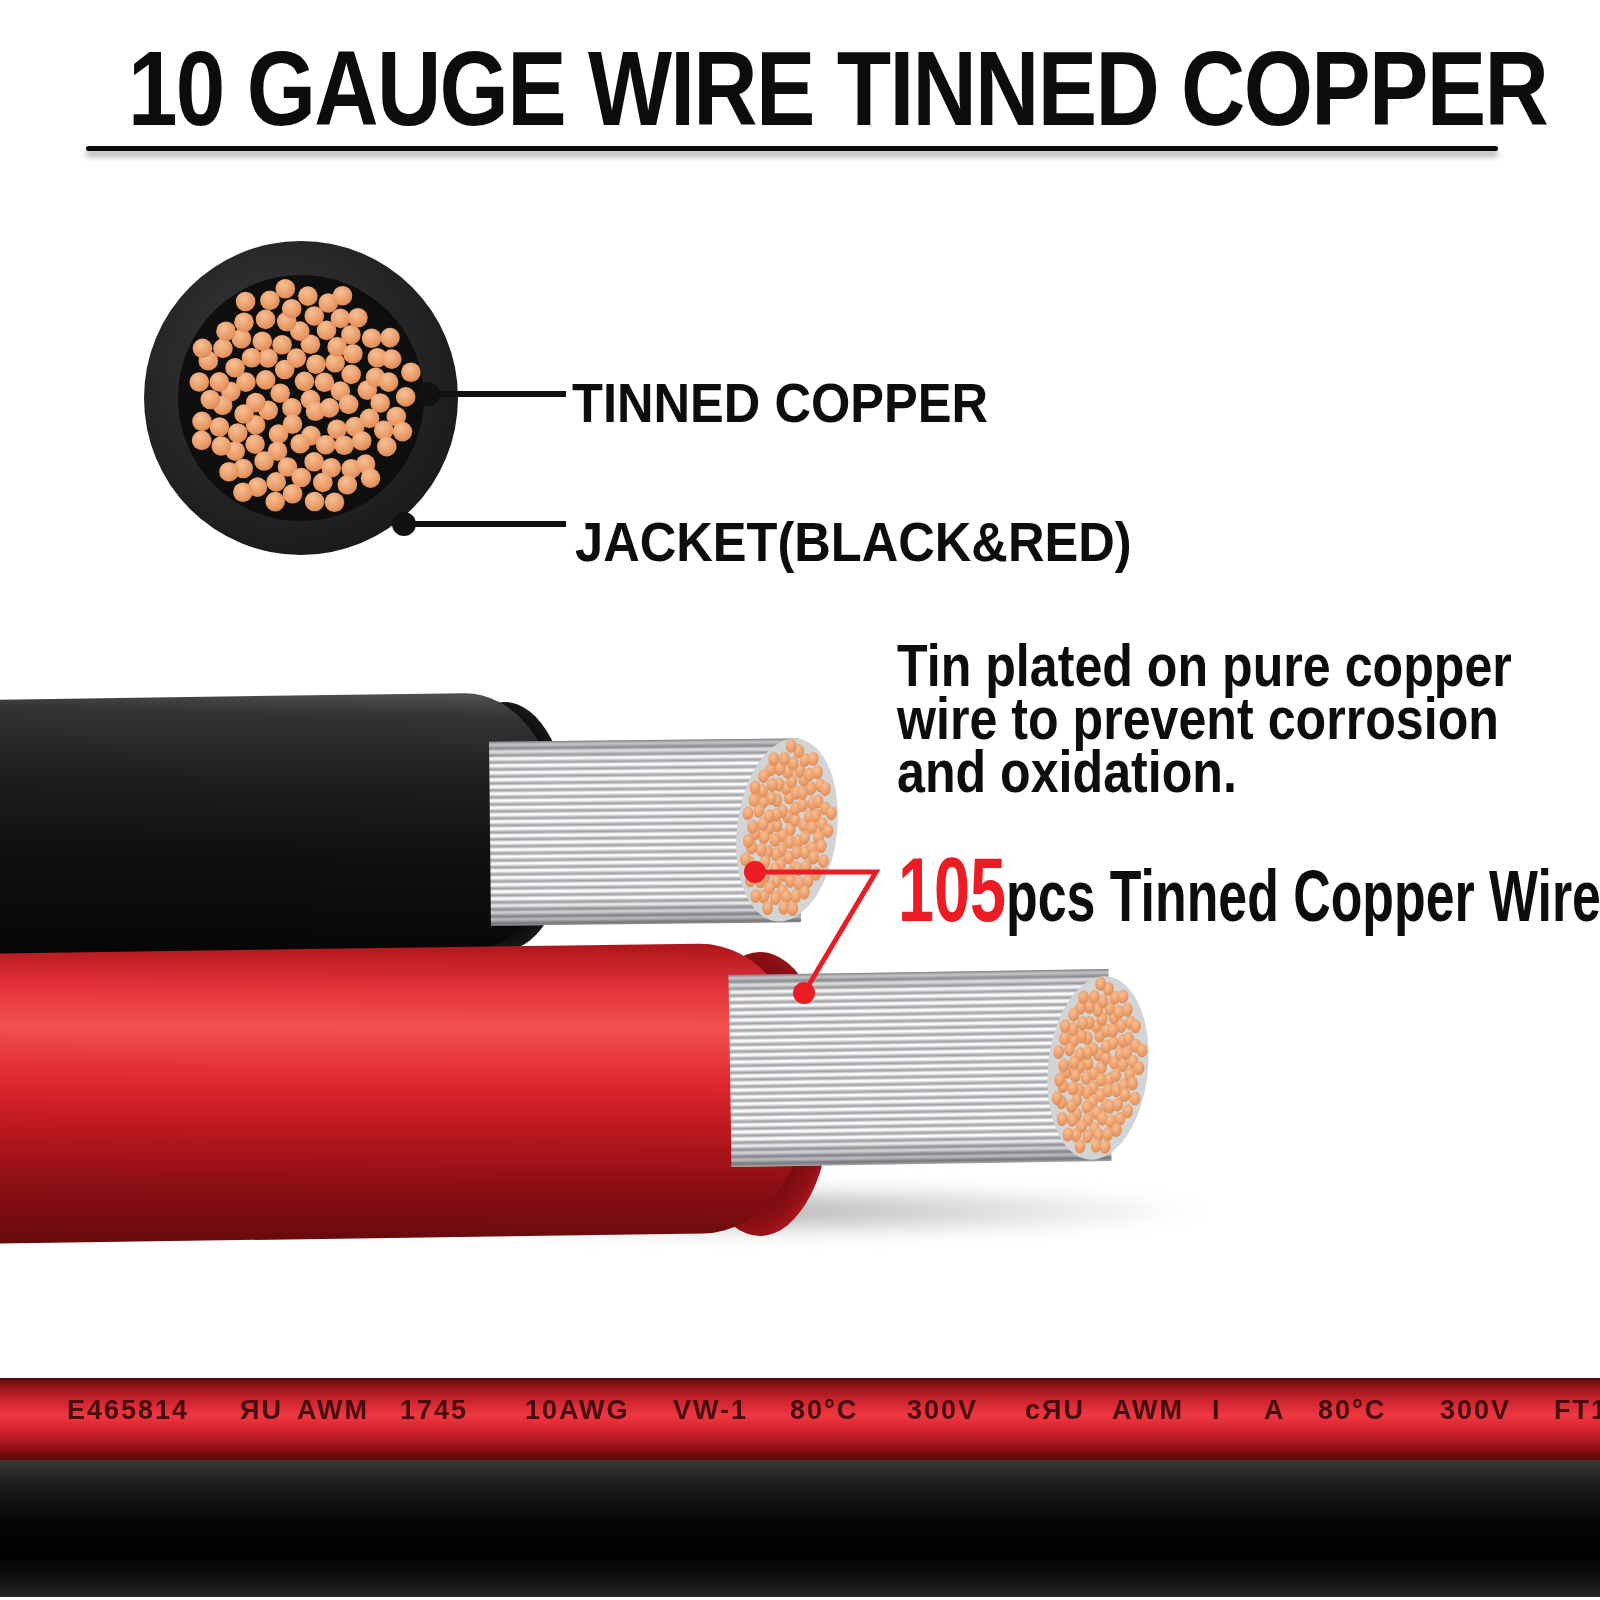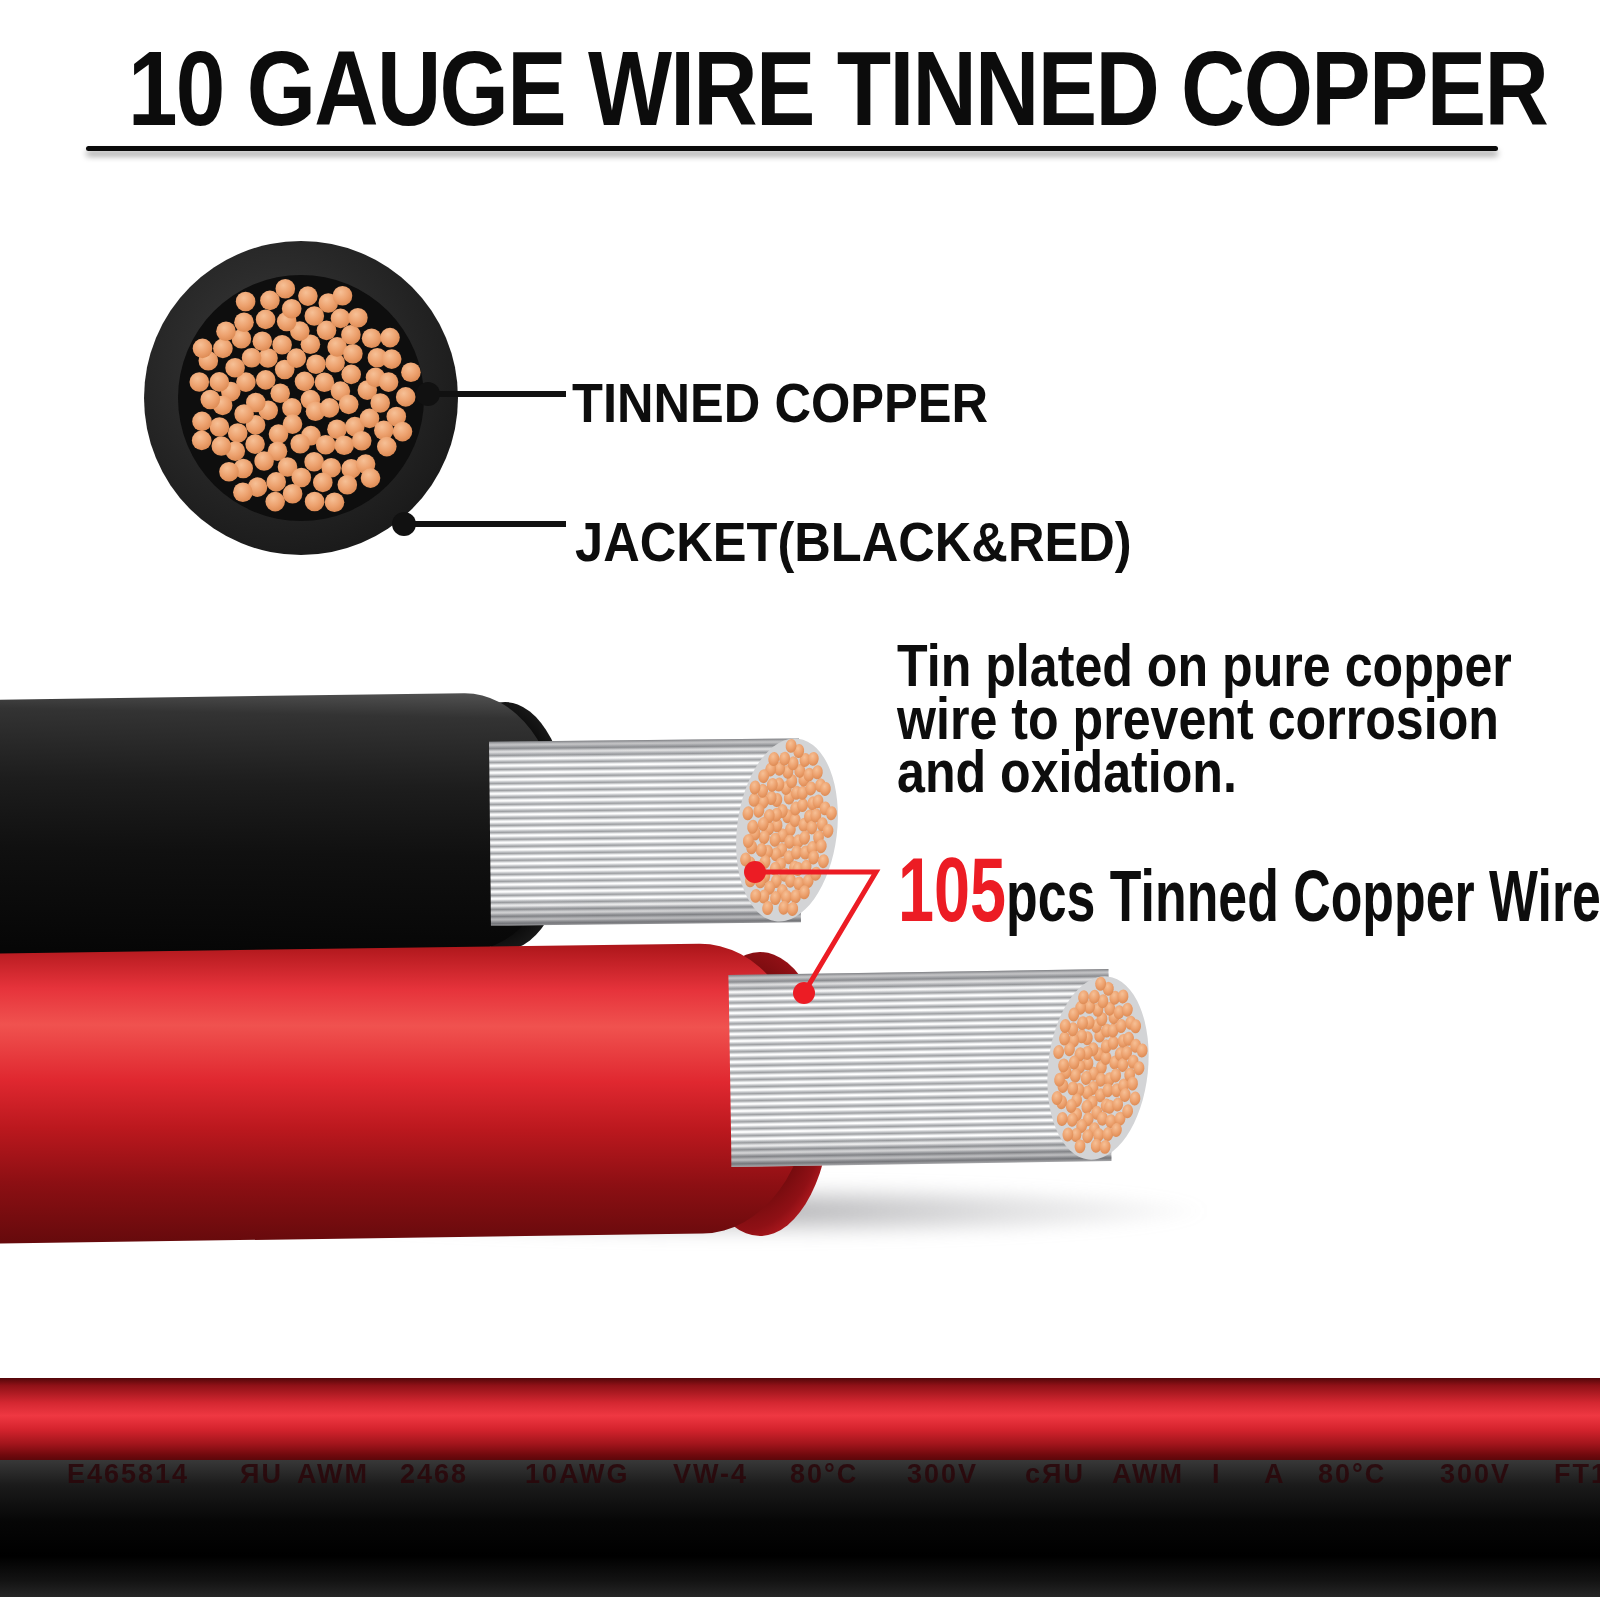--- a/index.html
+++ b/index.html
@@ -79,21 +79,21 @@
   .overlay{position:absolute;left:0;top:0;z-index:40;pointer-events:none;}
   
   .bottom-red{
     position:absolute;left:0;top:1378px;width:1600px;height:82px;
     background:linear-gradient(180deg,#53070a 0%,#8f1117 9%,#d42731 30%,#ef3842 46%,#d6242e 62%,#a3151c 80%,#70090d 94%,#5c070a 100%);
   }
   .bottom-black{
     position:absolute;left:0;top:1460px;width:1600px;height:137px;
     background:linear-gradient(180deg,#383838 0%,#1b1b1b 18%,#060606 45%,#000 70%,#131313 88%,#262626 100%);
   }
-  .marking{position:absolute;left:0;top:1459px;width:1600px;height:34px;z-index:12;}
+  .marking{position:absolute;left:0;top:1395px;width:1600px;height:34px;z-index:12;}
   .marking span{
     position:absolute;top:0;font-size:27px;font-weight:bold;letter-spacing:2px;
     color:rgba(42,6,9,0.85);white-space:nowrap;line-height:30px;
   }
   .marking span:nth-child(1){left:67px;}
   .marking span:nth-child(2){left:240px;text-align:right;}
   .marking span:nth-child(3){left:297px;}
   .marking span:nth-child(4){left:400px;}
   .marking span:nth-child(5){left:525px;}
   .marking span:nth-child(6){left:673px;}
@@ -490,23 +490,23 @@
   <div class="count-row z20">
     <span class="count-num">105</span><span class="count-suffix">pcs Tinned Copper Wire</span>
   </div>
 
   <div class="bottom-red z10"></div>
   <div class="bottom-black z10"></div>
   <div class="marking">
     <span>E465814</span>
     <span>ЯU</span>
     <span>AWM</span>
-    <span>2468</span>
+    <span>1745</span>
     <span>10AWG</span>
-    <span>VW-4</span>
+    <span>VW-1</span>
     <span>80°C</span>
     <span>300V</span>
     <span>cЯU</span>
     <span>AWM</span>
     <span>I</span>
     <span>A</span>
     <span>80°C</span>
     <span>300V</span>
     <span>FT1</span>
   </div>

